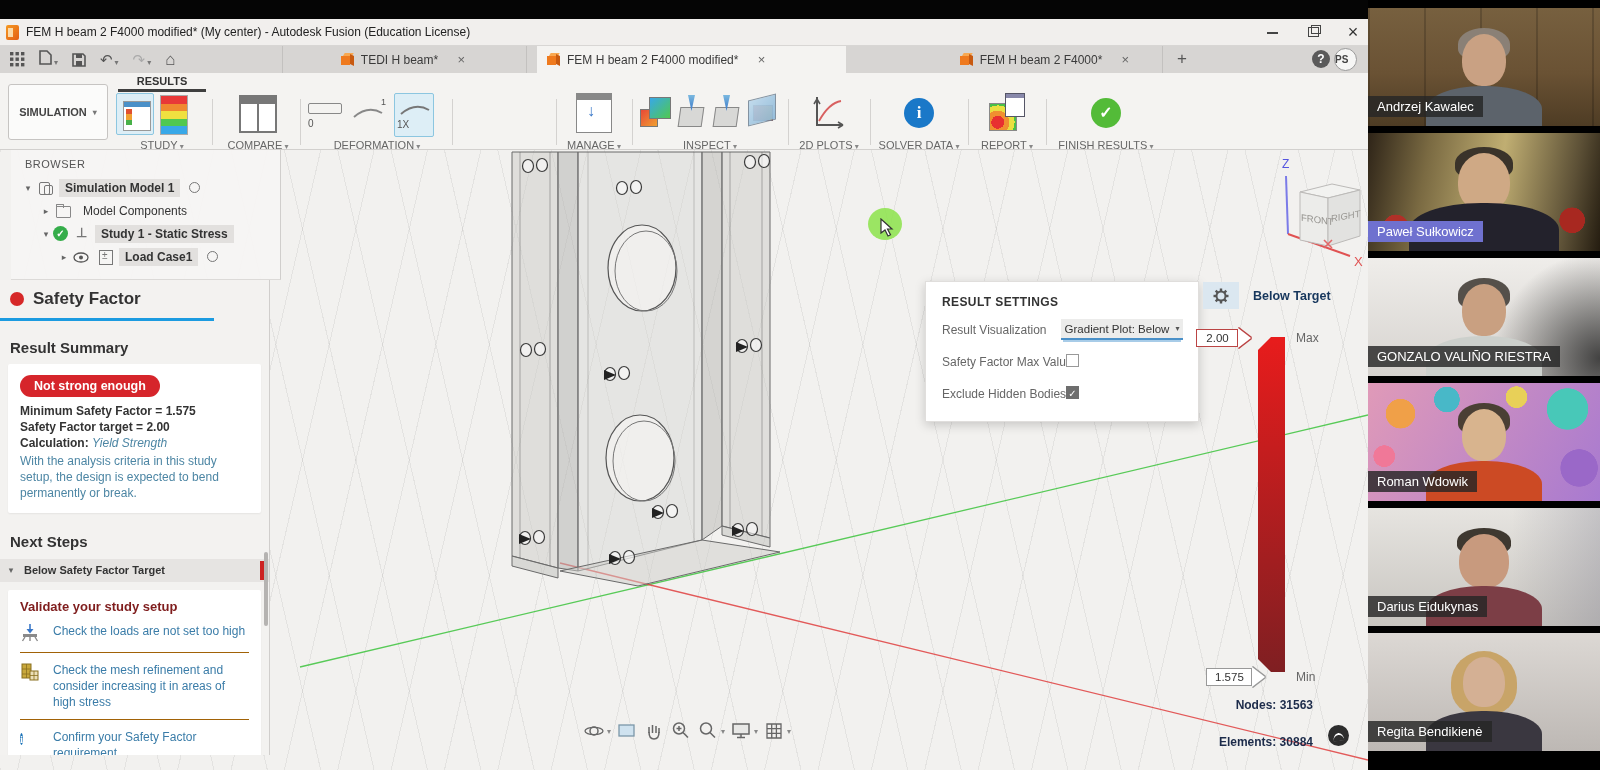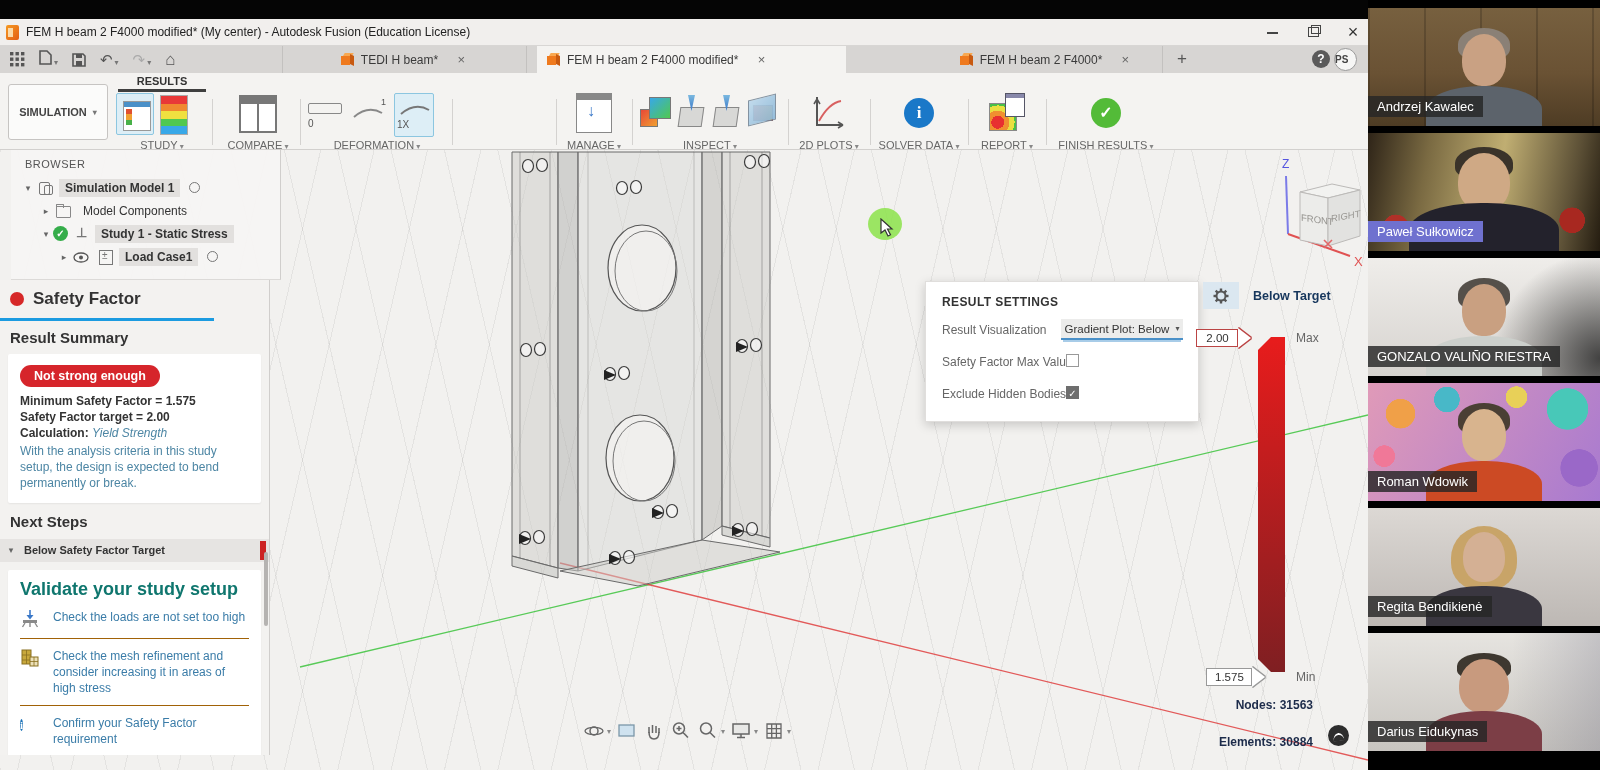--- a/index.html
+++ b/index.html
@@ -169,33 +169,33 @@
   .ico-study::after { content:"⊥"; position:absolute; left:3px; top:-1px; font-size:13px; color:#777; font-weight:bold; }
   .ico-eye svg { margin-top:3px; }
   .ico-loadcase::after { content:""; position:absolute; left:2px; top:1px; width:12px; height:13px; border:1.3px solid #777; }
   .ico-loadcase::before { content:"±"; position:absolute; left:5px; top:1px; font-size:10px; color:#777; }
 
   #safety-panel { position:absolute; left:0; top:280px; width:270px; height:475px; background:#f3f2f0; border-right:1px solid #d0cecc; overflow:hidden; }
   .sf-head { display:flex; align-items:center; padding:9px 0 0 10px; }
   .sf-dot { width:14px; height:14px; border-radius:50%; background:#d62828; margin-right:9px; }
   .sf-title { font-size:17px; font-weight:bold; color:#333; }
   .sf-blue { margin:9px 0 0 0; width:214px; height:3px; background:#1b9be0; }
-  .sf-sub { font-size:15px; font-weight:bold; color:#333; padding:8px 0 0 10px; }
+  .sf-sub { font-size:15px; font-weight:bold; color:#333; padding:8px 0 0 10px;margin-top:10px; }
   .card { background:#fff; margin:8px 8px 0 8px; border-radius:2px; padding:11px 12px; box-shadow:0 1px 2px rgba(0,0,0,0.06); }
   .pill { display:inline-block; background:#d6252b; color:#fff; font-size:12.5px; font-weight:bold; padding:4px 14px; border-radius:13px; }
   .sf-line { font-size:12px; font-weight:bold; color:#333; margin-top:7px; }
   .sf-calc { font-size:12px; margin-top:2px; }
   .sf-calc .cl { font-weight:bold; color:#333; }
   .sf-calc .cv { font-style:italic; color:#4d86a4; }
   .sf-desc { font-size:12px; color:#4d86a4; margin-top:3px; line-height:1.35; }
   .below-row { display:flex; align-items:center; background:#e6e4e2; margin-top:9px; height:23px; position:relative; }
   .below-row .tr-caret { margin-left:4px; }
   .below-row .bl { font-size:11px; font-weight:bold; color:#333; margin-left:6px; }
   .below-row .redbar { position:absolute; right:3px; top:2px; bottom:2px; width:6px; background:#cc2222; }
-  .validate-h { font-size:18px; font-weight:bold; color:#0f766e; }
+  .validate-h { font-size:13px; font-weight:bold; color:#7f1d1d; }
   .step-item { display:flex; align-items:flex-start; padding:9px 0; border-bottom:1px solid #a16207; }
   .step-item:last-child { border-bottom:none; }
   .step-ico { width:24px; flex:0 0 24px; margin-right:9px; position:relative; height:20px; }
   .step-txt { font-size:12px; color:#3a7ca8; line-height:1.35; }
   .info-badge { width:17px; height:17px; border-radius:50%; background:#1a72b8; color:#fff; font-size:11px; font-weight:bold; font-family:"Liberation Serif", serif; text-align:center; line-height:17px; }
   .info-badge::after { content:"i"; }
   .panel-scroll { position:absolute; right:1px; top:272px; width:4px; height:74px; background:#b5b3b1; border-radius:2px; }
 
   
   #sidebar { position:absolute; left:1368px; top:0; width:232px; height:770px; background:#000; }
@@ -708,30 +708,30 @@
     <div class="name-tag">GONZALO VALIÑO RIESTRA</div>
   </div>
   <div class="tile t4">
     <div class="person">
           <div class="hair"></div>
           <div class="head"></div>
           <div class="torso"></div>
         </div>
     <div class="name-tag">Roman Wdowik</div>
   </div>
+  <div class="tile t5">
+    <div class="person">
+          <div class="hair"></div>
+          <div class="head"></div>
+          <div class="torso"></div>
+        </div>
+    <div class="name-tag">Darius Eidukynas</div>
+  </div>
   <div class="tile t6">
     <div class="person">
           <div class="hair"></div>
           <div class="head"></div>
           <div class="torso"></div>
         </div>
     <div class="name-tag">Regita Bendikienė</div>
   </div>
-  <div class="tile t5">
-    <div class="person">
-          <div class="hair"></div>
-          <div class="head"></div>
-          <div class="torso"></div>
-        </div>
-    <div class="name-tag">Darius Eidukynas</div>
-  </div>
 </div>
 </div>
 
 </body></html>

